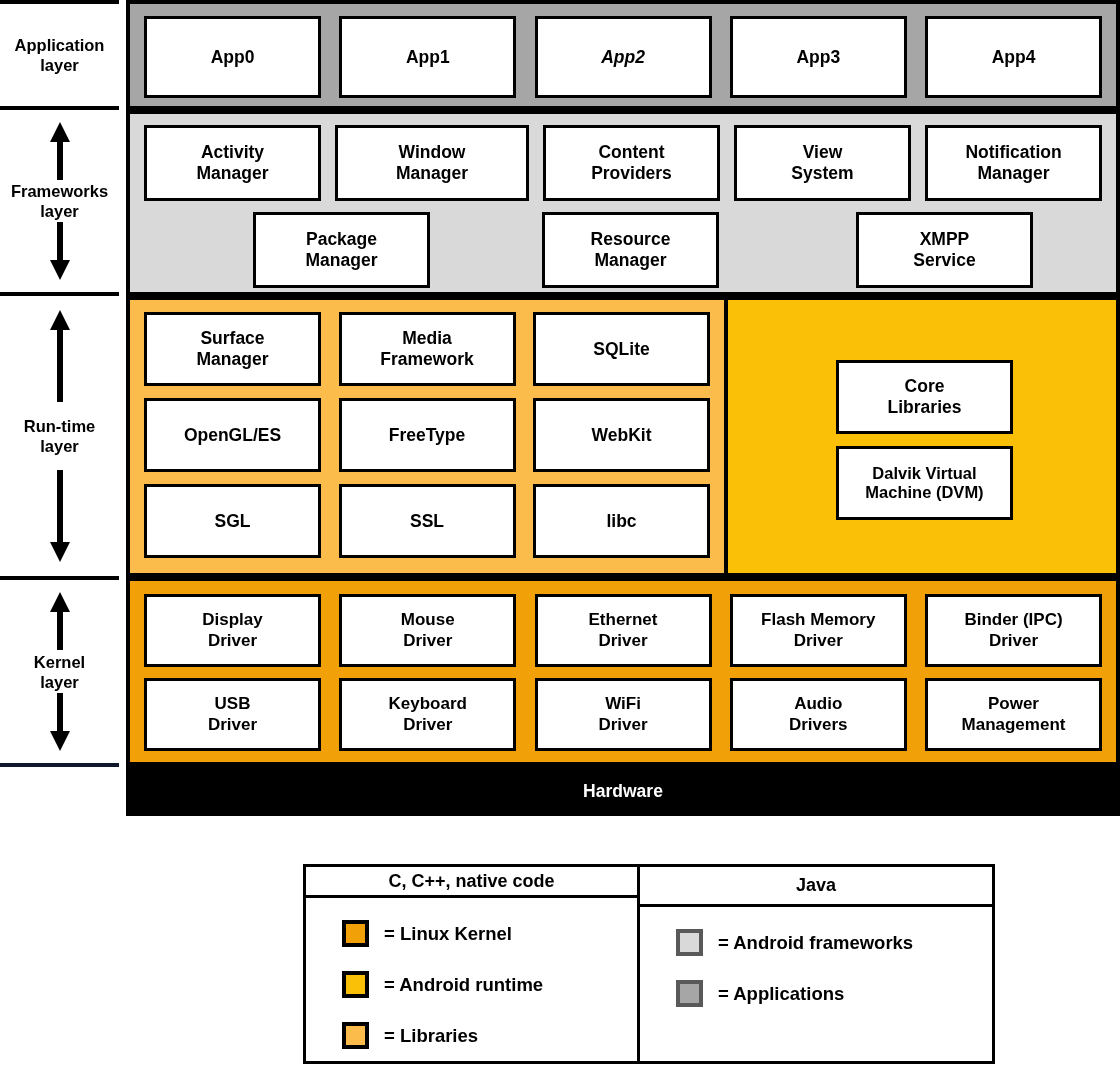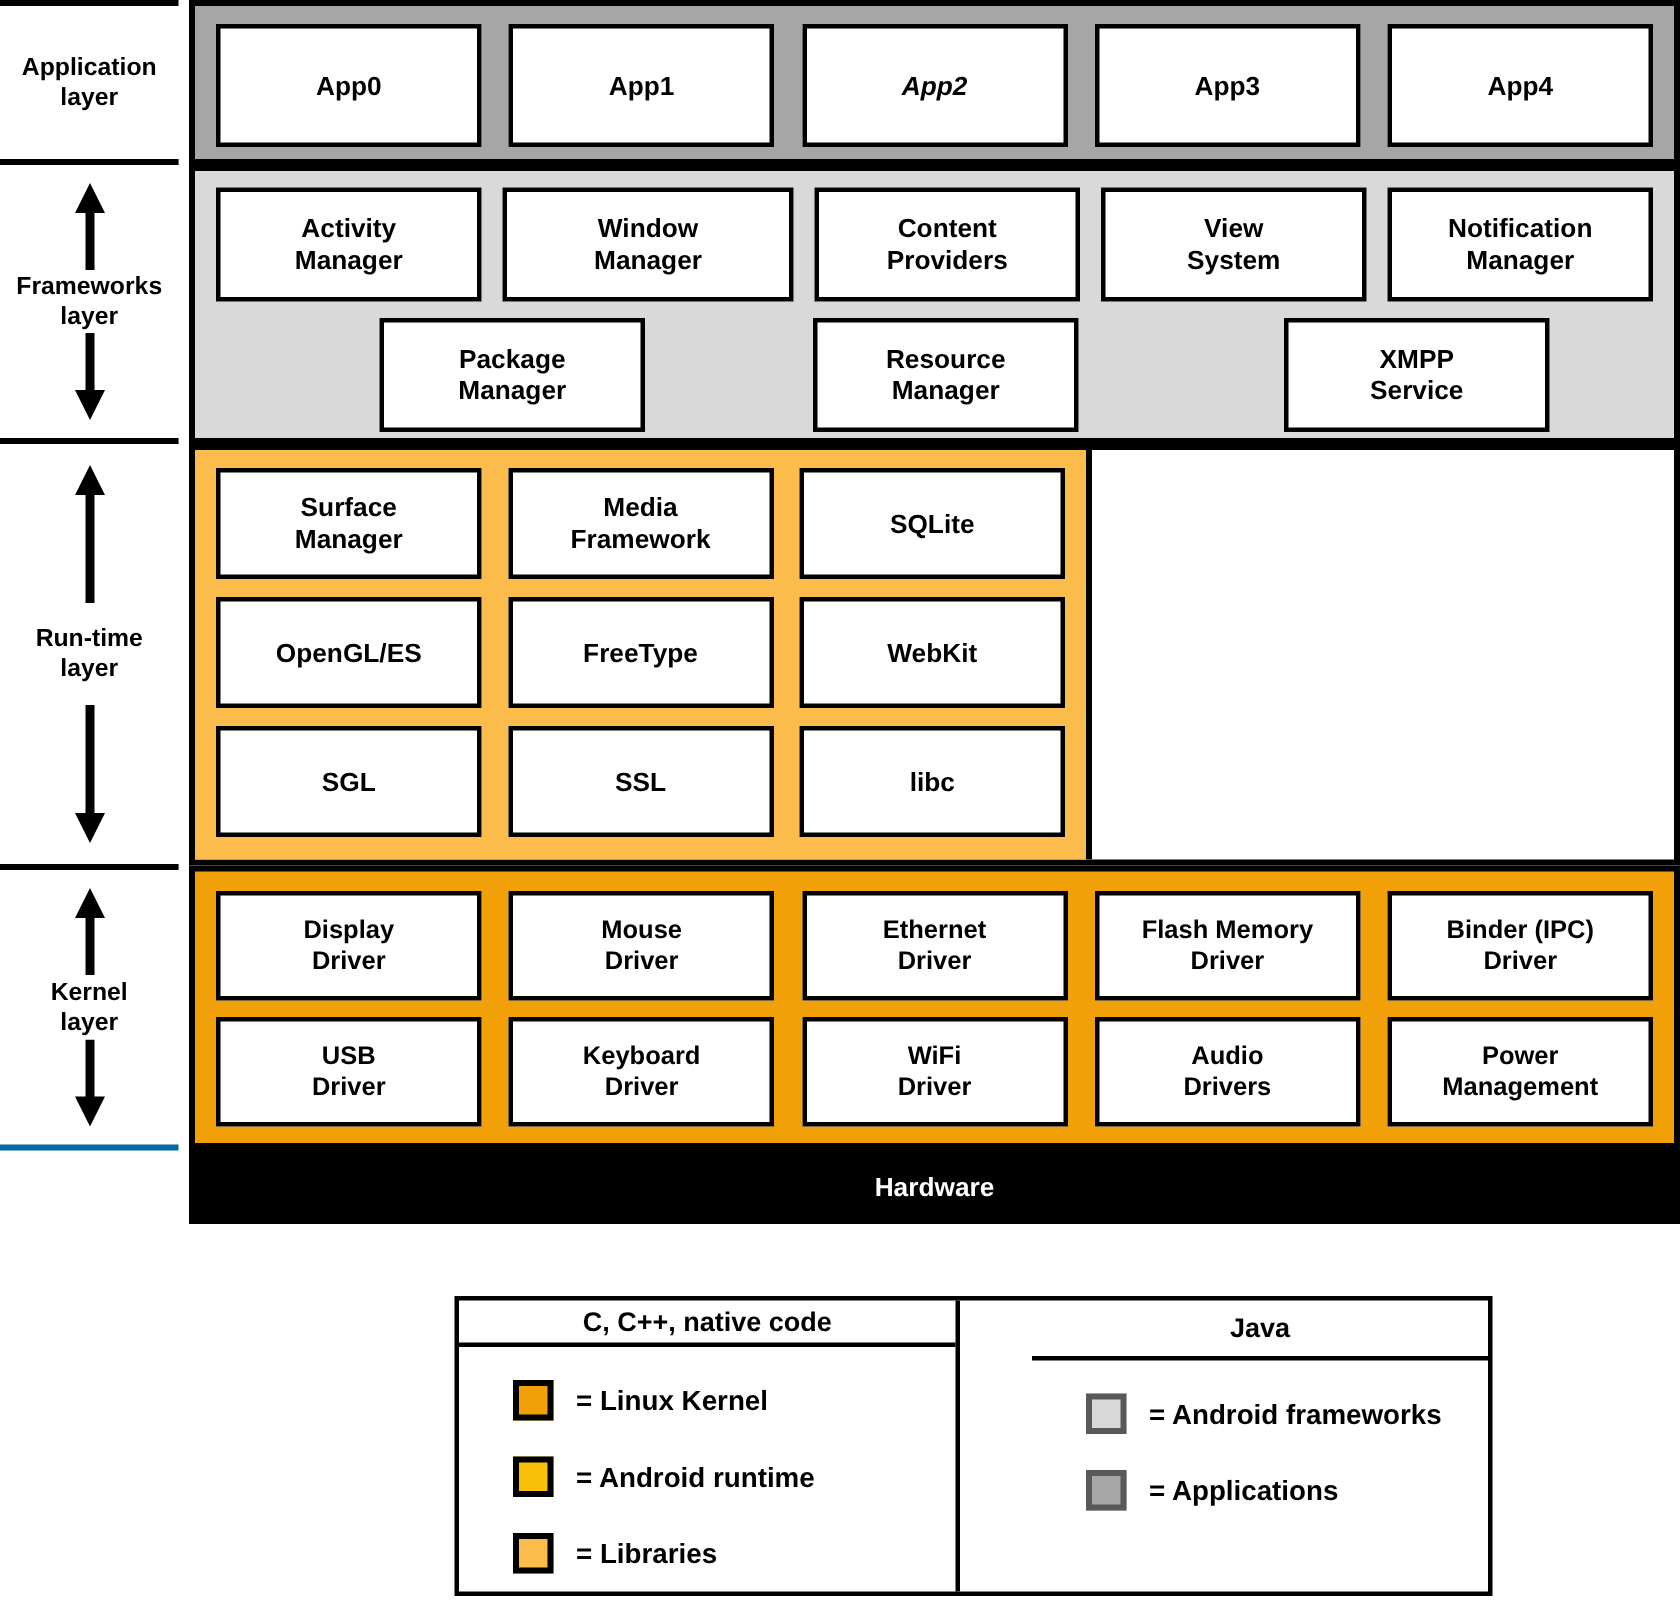--- a/index.html
+++ b/index.html
@@ -28,21 +28,21 @@
     top: 0;
     width: 119px;
     height: 767px;
   }
   .layer-cell {
     position: absolute;
     left: 0;
     width: 119px;
     box-sizing: border-box;
     border-top: 4px solid #000;
-    border-bottom: 4px solid #0369a1;
+    border-bottom: 4px solid #0f172a;
     background: #fff;
   }
   .layer-label {
     position: absolute;
     left: 0;
     width: 119px;
     text-align: center;
     font-size: 16.5px;
     font-weight: bold;
     line-height: 1.22;
@@ -134,21 +134,21 @@
     border: 3px solid #000;
     background: #ffffff;
     display: flex;
   }
   .legend-col {
     box-sizing: border-box;
     display: flex;
     flex-direction: column;
   }
   .legend-col.left  { flex: 0 0 334px; border-right: 3px solid #000; }
-  .legend-col.right { flex: 1 1 auto; padding-left: 48px; }
+  .legend-col.right { flex: 1 1 auto; }
   .legend-head {
     height: 40px;
     box-sizing: border-box;
     border-bottom: 3px solid #000;
     display: flex;
     align-items: center;
     justify-content: center;
     font-size: 18px;
     font-weight: bold;
   }
@@ -265,20 +265,24 @@
           <div class="cell" style="width:177px;">FreeType</div>
           <div class="cell" style="width:177px;">WebKit</div>
         </div>
         <div class="row" style="height:74px; margin-top:12px;">
           <div class="cell" style="width:177px;">SGL</div>
           <div class="cell" style="width:177px;">SSL</div>
           <div class="cell" style="width:177px;">libc</div>
         </div>
       </div>
 
+      <div class="rt-pane">
+        <div class="cell" style="position:absolute; left:108px; top:60px; width:177px; height:74px;">Core<br>Libraries</div>
+        <div class="cell" style="position:absolute; left:108px; top:146px; width:177px; height:74px; font-size:16.5px;">Dalvik Virtual<br>Machine (DVM)</div>
+      </div>
     </div>
 
     <div class="band kernel-band" style="height:189px; padding:13px 14px;">
       <div class="row" style="height:73px;">
         <div class="cell small" style="width:177px;">Display<br>Driver</div>
         <div class="cell small" style="width:177px;">Mouse<br>Driver</div>
         <div class="cell small" style="width:177px;">Ethernet<br>Driver</div>
         <div class="cell small" style="width:177px;">Flash Memory<br>Driver</div>
         <div class="cell small" style="width:177px;">Binder (IPC)<br>Driver</div>
       </div>

